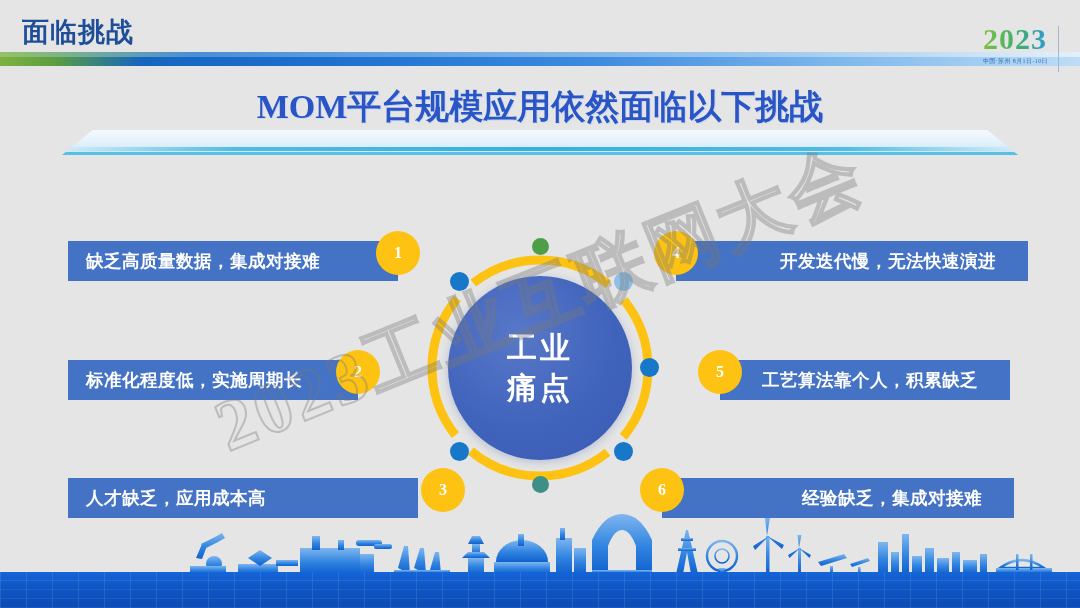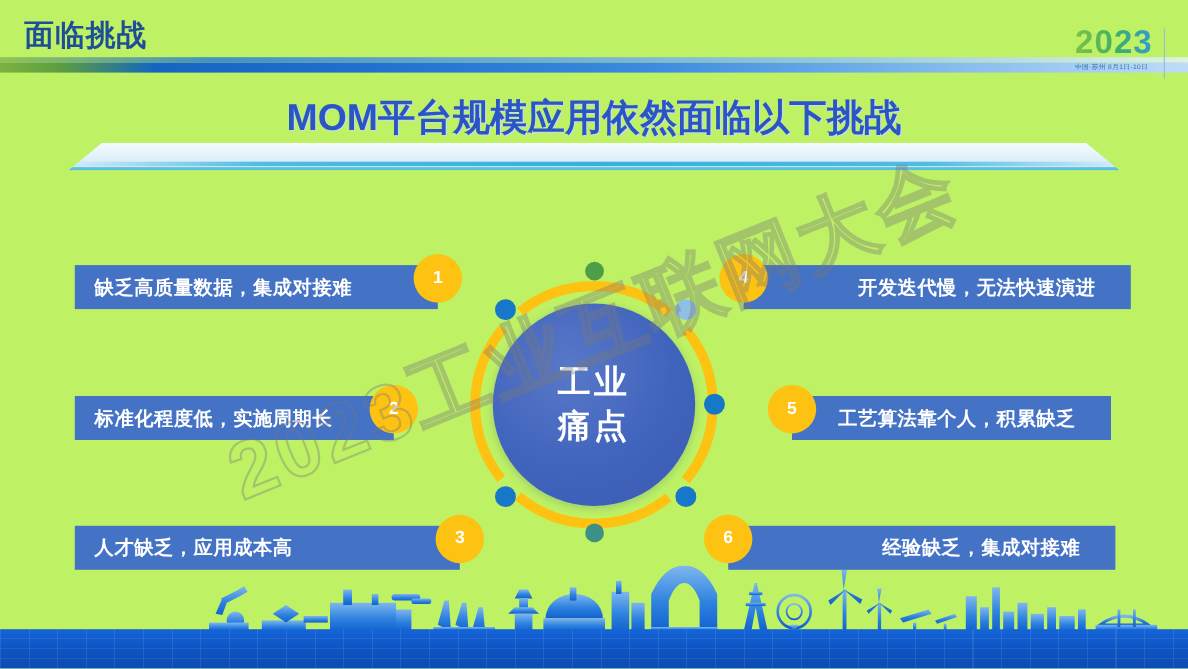--- a/index.html
+++ b/index.html
@@ -11,22 +11,23 @@
     width: 1080px;
     height: 608px;
     overflow: hidden;
     font-family: "Liberation Sans", "DejaVu Sans", sans-serif;
     position: relative;
   }
 
   #slide {
     position: absolute;
     inset: 0;
-    background: #bef264;
+    background: #e5e5e5;
     overflow: hidden;
+    font-family: Liberation Serif, serif;
   }
 
   
   #slide-header {
     position: absolute;
     left: 0; top: 0;
     width: 1080px;
     height: 72px;
   }
   #page-title {
@@ -256,21 +257,21 @@
 
   
   .item.left .item-bar { justify-content: flex-start; padding-left: 18px; }
   .item.left .item-badge { margin-left: -22px; }
   
   .item.right .item-bar { justify-content: flex-end; padding-right: 32px; }
   .item.right .item-badge { margin-right: -22px; }
 
   #item-1 { left: 68px;  top: 233px; }
   #item-2 { left: 68px;  top: 352px; }
-  #item-3 { left: 68px;  top: 470px; }
+  #item-3 { left: 68px;  top: 470px; gap: 25px; }
   #item-4 { left: 654px; top: 233px; }
   #item-5 { left: 698px; top: 352px; }
   #item-6 { left: 640px; top: 470px; }
 
   #item-1 .item-bar { width: 330px; }
   #item-2 .item-bar { width: 290px; }
   #item-3 .item-bar { width: 350px; }
   #item-4 .item-bar { width: 352px; }
   #item-5 .item-bar { width: 290px; }
   #item-6 .item-bar { width: 352px; }

